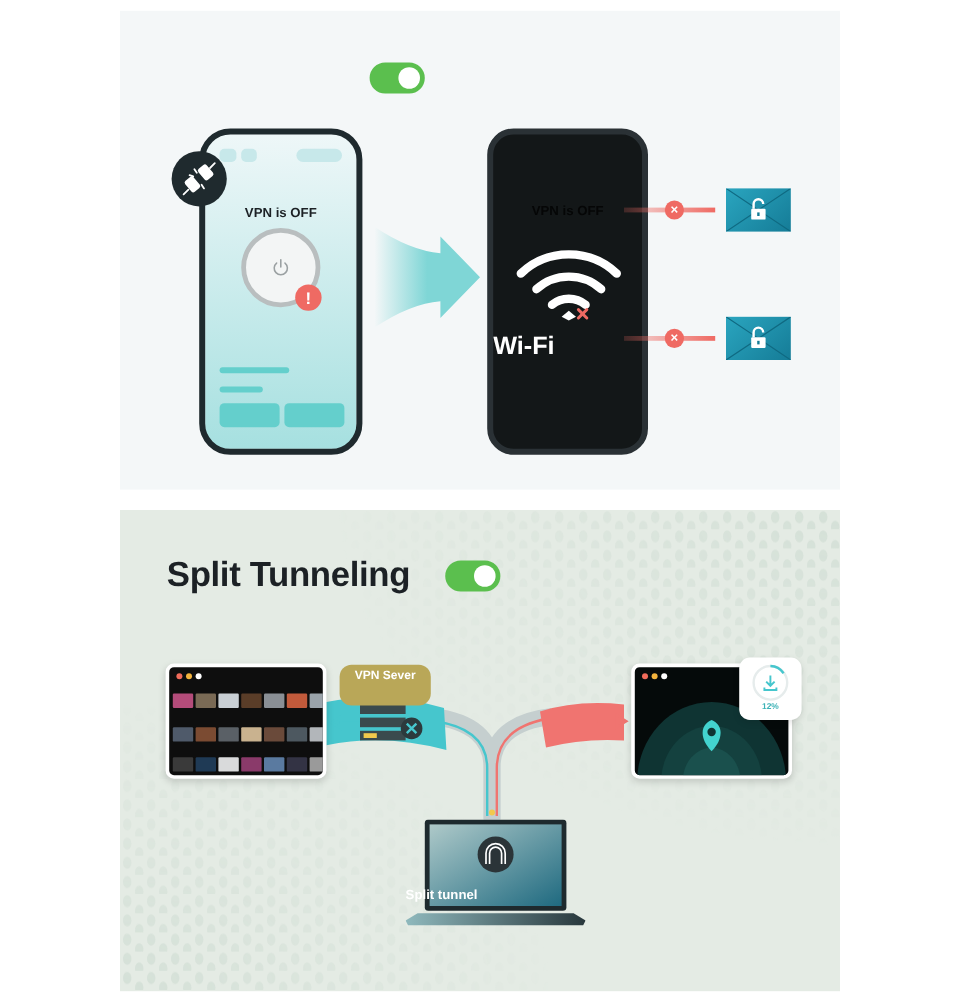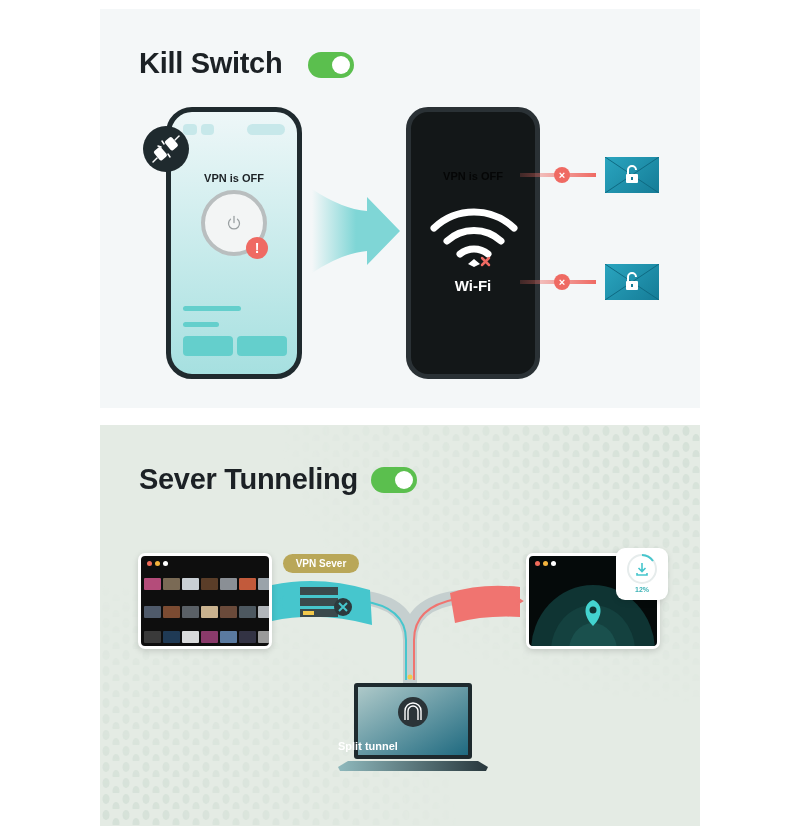--- a/index.html
+++ b/index.html
@@ -17,44 +17,43 @@
   .power{position:absolute;left:30px;top:78px;width:66px;height:66px;border-radius:50%;background:#f3f5f5;border:4px solid #b9bebf}
   .power svg{position:absolute;left:21px;top:21px}
   .alert{position:absolute;left:75px;top:125px;width:22px;height:22px;border-radius:50%;background:#ef6a63;color:#fff;font-weight:700;font-size:14px;text-align:center;line-height:22px}
   .bar{position:absolute;background:#64cfcc;border-radius:3px}
   .plug{position:absolute;left:43px;top:117px;width:46px;height:46px;border-radius:50%;background:#1f2a2e}
   .bigarrow{position:absolute;left:212px;top:180px}
   
   .phone-r{position:absolute;left:306px;top:98px;width:134px;height:272px;border:5px solid #2a3135;border-radius:22px;background:#131718;overflow:hidden}
   .pr-label{position:absolute;left:0;width:100%;top:58px;text-align:center;font-weight:700;font-size:11px;color:#050606}
   .wifi{position:absolute;left:18px;top:96px}
-  .wifi-label{position:absolute;left:0;width:100%;top:165px;text-align:center;font-weight:700;font-size:15px;color:#fff}
+  .wifi-label{position:absolute;left:0;width:100%;top:165px;font-weight:700;font-size:21px;color:#fff}
   .leak{position:absolute;height:4px;background:linear-gradient(90deg,rgba(239,106,99,0.2),#ef6a63)}
   .xmark{position:absolute;width:16px;height:16px;border-radius:50%;background:#ef6a63;color:#fff;font-size:11px;font-weight:700;text-align:center;line-height:16px}
   .env{position:absolute;width:54px;height:36px;background:linear-gradient(135deg,#2aa5bf,#157c97);overflow:hidden}
   .env svg{position:absolute;left:0;top:0}
   
   .dots{position:absolute;inset:0}
   .win{position:absolute;border-radius:7px;border:3px solid #fff;overflow:hidden;box-shadow:0 2px 6px rgba(0,0,0,0.15)}
   .win-dots{position:absolute;left:6px;top:5px;display:flex;gap:3px}
   .win-dots span{width:5px;height:5px;border-radius:50%}
   .netflix{left:38px;top:128px;width:134px;height:96px;background:#0e0e0e}
   .tile{position:absolute;width:17px;height:12px;border-radius:1px}
   .map{left:426px;top:128px;width:134px;height:96px;background:#050a0a}
   .dl{position:absolute;left:516px;top:123px;width:52px;height:52px;background:#fff;border-radius:9px;box-shadow:0 2px 6px rgba(0,0,0,0.1)}
   .dl-pct{position:absolute;width:100%;top:38px;text-align:center;font-size:7px;font-weight:700;color:#3cb2b6}
-  .server-bubble{position:absolute;left:183px;top:129px;width:76px;height:19px;border-radius:10px;background:#b9a758;color:#fff;font-weight:700;font-size:10px;text-align:center;line-height:19px}
+  .server-bubble{position:absolute;left:183px;top:129px;width:76px;height:34px;border-radius:10px;background:#b9a758;color:#fff;font-weight:700;font-size:10px;text-align:center;line-height:19px}
   .laptop{position:absolute;left:238px;top:258px}
   .lap-label{position:absolute;left:0;width:100%;top:57px;text-align:left;color:#fff;font-size:11px;font-weight:700}
 </style>
 </head>
 <body>
 
 <section class="panel" id="p1">
-  <div class="title" style="left:39px;top:38px">Kill Switch</div>
   <div class="toggle" style="left:208px;top:43px">
       <div class="knob"></div>
     </div>
 
   <div class="phone-l">
     <div class="pl-pill" style="left:12px;top:12px;width:14px"></div>
     <div class="pl-pill" style="left:30px;top:12px;width:13px"></div>
     <div class="pl-pill" style="left:76px;top:12px;width:38px;border-radius:6px"></div>
     <div class="pl-label">VPN is OFF</div>
     <div class="power">
@@ -151,21 +150,21 @@
           <stop offset="1" stop-color="#fff" stop-opacity="0"></stop>
         </radialGradient>
     <mask id="dm">
           <rect width="600" height="401" fill="url(#fadeR)"></rect>
           <rect width="600" height="401" fill="url(#fadeL)"></rect>
         </mask>
       </defs>
     <rect width="600" height="401" fill="url(#dp)" mask="url(#dm)"></rect>
   </svg>
 
-  <div class="title" style="left:39px;top:38px">Sever Tunneling</div>
+  <div class="title" style="left:39px;top:38px">Split Tunneling</div>
   <div class="toggle" style="left:271px;top:42px">
       <div class="knob"></div>
     </div>
 
   <svg style="position:absolute;left:0;top:0" width="600" height="401">
     <path d="M310 258 L310 215 Q310 178 260 172" fill="none" stroke="#c5cfcf" stroke-width="14"></path>
     <path d="M310 258 L310 215 Q310 178 360 172" fill="none" stroke="#c5cfcf" stroke-width="14"></path>
     <path d="M306 255 L306 215 Q306 182 262 176" fill="none" stroke="#46c6cd" stroke-width="2"></path>
     <path d="M314 255 L314 215 Q314 182 356 174" fill="none" stroke="#f07470" stroke-width="2"></path>
     <circle cx="310" cy="252" r="2.5" fill="#f2c94c"></circle>

